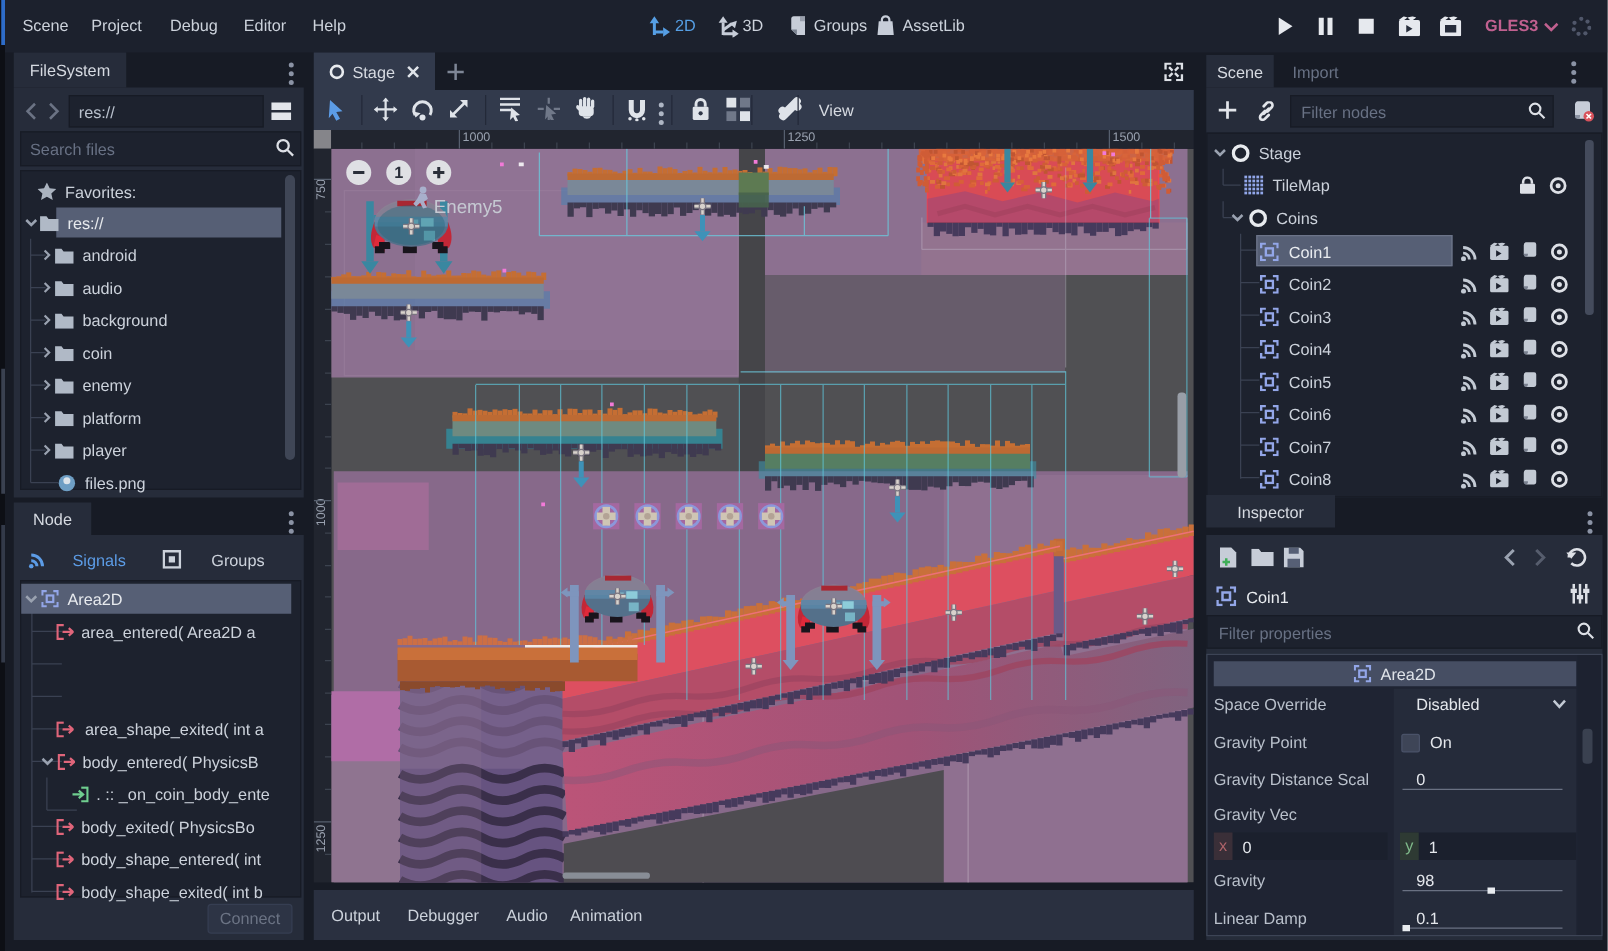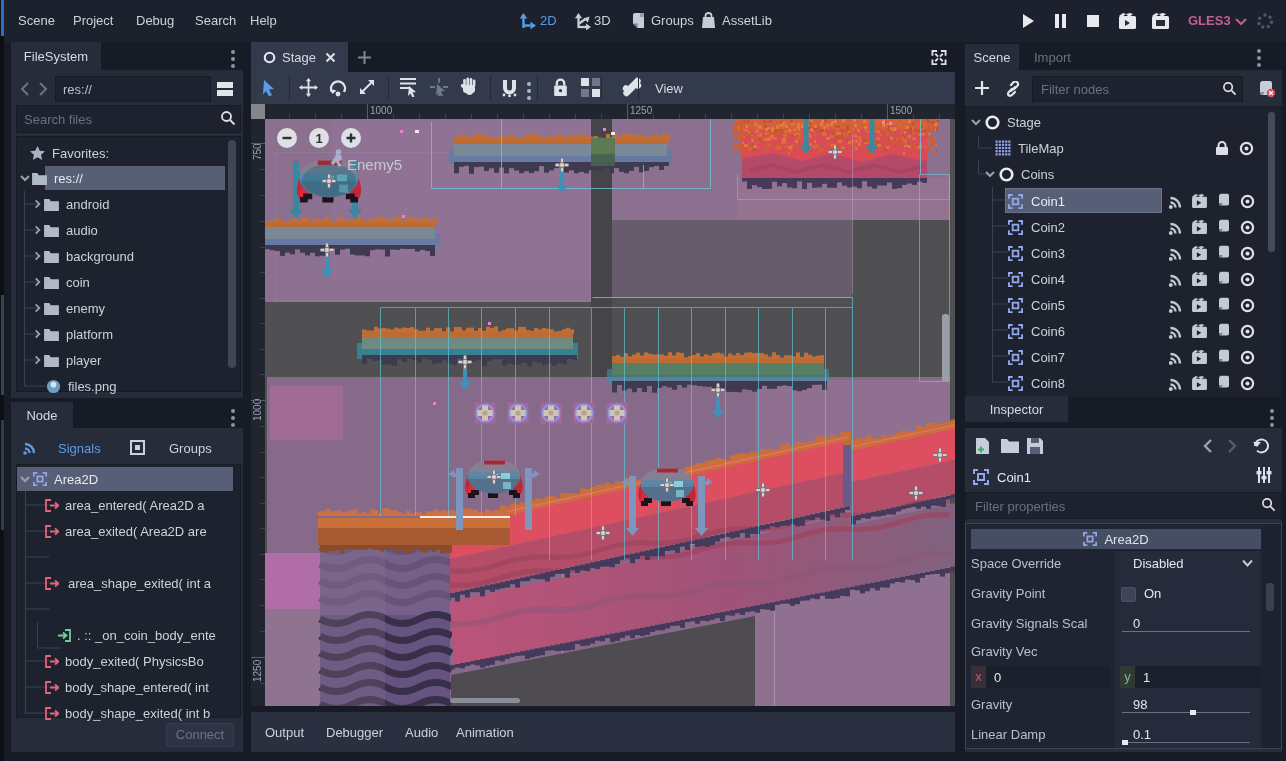--- a/index.html
+++ b/index.html
@@ -21,21 +21,21 @@
 
 <div class="abs" style="left:0;top:0;width:4px;height:761px;background:#0d0f15"></div>
 <div class="abs" style="left:1px;top:0;width:3px;height:36px;background:#2e6cc8"></div>
 <div class="abs" style="left:1px;top:295px;width:3px;height:100px;background:#3a4150"></div>
 <div class="abs" style="left:1px;top:420px;width:3px;height:110px;background:#333a49"></div>
 
 <div class="abs" style="left:4px;top:0;width:1282px;height:42px;background:#1c212d"></div>
 <div class="abs" style="left:18px;top:13px">Scene</div>
 <div class="abs" style="left:73px;top:13px">Project</div>
 <div class="abs" style="left:136px;top:13px">Debug</div>
-<div class="abs" style="left:195px;top:13px">Search</div>
+<div class="abs" style="left:195px;top:13px">Editor</div>
 <div class="abs" style="left:250px;top:13px">Help</div>
 
 <div class="abs" style="left:519px;top:12px;width:18px;height:18px">
 <svg width="18" height="18" viewBox="0 0 18 18">
         <g stroke="#569fe5" stroke-width="2.4" fill="none">
           <path d="M4.5 16 V6"></path>
           <path d="M4.5 13.5 h7"></path>
         </g>
         <g fill="#569fe5">
           <path d="M4.5 1 l3.8 5.5 h-7.6z"></path>
@@ -291,31 +291,34 @@
         <rect x="5" y="5" width="6" height="6" fill="none" stroke="#93a6e8" stroke-width="2"></rect>
       </svg>
  <span style="margin-left:7px;color:#e7eaee">Area2D</span>
     </div>
 <div class="row sigrow" style="left:45px;top:492px">
       <svg width="14" height="13" viewBox="0 0 14 13">
         <path d="M6 1 H1 v11 h5 M5 6.5 h8 M10 3.5 l3.5 3 -3.5 3" stroke="#e0657a" stroke-width="1.8" fill="none"></path>
       </svg>
       <span style="margin-left:6px">area_entered( Area2D a</span>
     </div>
-<div class="row sigrow" style="left:45px;top:518px">
-      <svg width="14" height="13" viewBox="0 0 14 13">
-        <path d="M6 1 H1 v11 h5 M5 6.5 h8 M10 3.5 l3.5 3 -3.5 3" stroke="#e0657a" stroke-width="1.8" fill="none"></path>
-      </svg>
-      <span style="margin-left:6px">area_exited( Area2D are</span>
-    </div>
 <div class="row sigrow" style="left:45px;top:570px">
       <svg width="14" height="13" viewBox="0 0 14 13">
         <path d="M6 1 H1 v11 h5 M5 6.5 h8 M10 3.5 l3.5 3 -3.5 3" stroke="#e0657a" stroke-width="1.8" fill="none"></path>
       </svg>
       <span style="margin-left:9px">area_shape_exited( int a</span>
+    </div>
+<div class="row" style="left:33px;top:596px">
+      <svg width="10" height="10" viewBox="0 0 10 10">
+        <path d="M1 3 l4 4 4 -4" stroke="#9aa2b0" stroke-width="2" fill="none"></path>
+      </svg>
+      <svg style="margin-left:3px" width="14" height="13" viewBox="0 0 14 13">
+        <path d="M6 1 H1 v11 h5 M5 6.5 h8 M10 3.5 l3.5 3 -3.5 3" stroke="#e0657a" stroke-width="1.8" fill="none"></path>
+      </svg>
+      <span style="margin-left:6px">body_entered( PhysicsB</span>
     </div>
 <div class="row" style="left:57px;top:622px">
  <svg width="14" height="13" viewBox="0 0 14 13">
         <path d="M8 1 h5 v11 h-5 M1 6.5 h8 M6 3.5 l3.5 3 -3.5 3" stroke="#6fce8f" stroke-width="1.8" fill="none"></path>
       </svg>
  <span style="margin-left:6px">. :: _on_coin_body_ente</span>
     </div>
 <div class="row sigrow" style="left:45px;top:648px">
       <svg width="14" height="13" viewBox="0 0 14 13">
         <path d="M6 1 H1 v11 h5 M5 6.5 h8 M10 3.5 l3.5 3 -3.5 3" stroke="#e0657a" stroke-width="1.8" fill="none"></path>
@@ -607,21 +610,21 @@
 <div class="abs plabel" style="left:971px;top:556px">Space Override</div>
 <div class="abs" style="left:1133px;top:556px;color:#e4e7ec">Disabled</div>
 <div class="abs" style="left:1242px;top:559px;width:11px;height:9px">
 <svg width="11" height="9" viewBox="0 0 11 9">
         <path d="M1 1.5 l4.5 5 4.5 -5" stroke="#c3cad4" stroke-width="2" fill="none"></path>
       </svg>
     </div>
 <div class="abs plabel" style="left:971px;top:586px">Gravity Point</div>
 <div class="abs" style="left:1121px;top:587px;width:13px;height:13px;background:#3e4557;border:1px solid #4a5268;border-radius:2px"></div>
 <div class="abs" style="left:1144px;top:586px;color:#e4e7ec">On</div>
-<div class="abs plabel" style="left:971px;top:616px">Gravity Signals Scal</div>
+<div class="abs plabel" style="left:971px;top:616px">Gravity Distance Scal</div>
 <div class="abs" style="left:1133px;top:616px;color:#e4e7ec">0</div>
 <div class="abs" style="left:1122px;top:631px;width:128px;height:1px;background:#6a7182"></div>
 <div class="abs plabel" style="left:971px;top:644px">Gravity Vec</div>
 <div class="abs" style="left:971px;top:666px;width:139px;height:22px;background:#1b202d"></div>
 <div class="abs" style="left:971px;top:666px;width:15px;height:22px;background:#3a2f38;color:#b0646a;text-align:center;line-height:22px">x</div>
 <div class="abs" style="left:994px;top:670px;color:#e4e7ec">0</div>
 <div class="abs" style="left:1120px;top:666px;width:141px;height:22px;background:#1b202d"></div>
 <div class="abs" style="left:1120px;top:666px;width:15px;height:22px;background:#2e3a33;color:#7fb98a;text-align:center;line-height:22px">y</div>
 <div class="abs" style="left:1143px;top:670px;color:#e4e7ec">1</div>
 <div class="abs plabel" style="left:971px;top:697px">Gravity</div>

